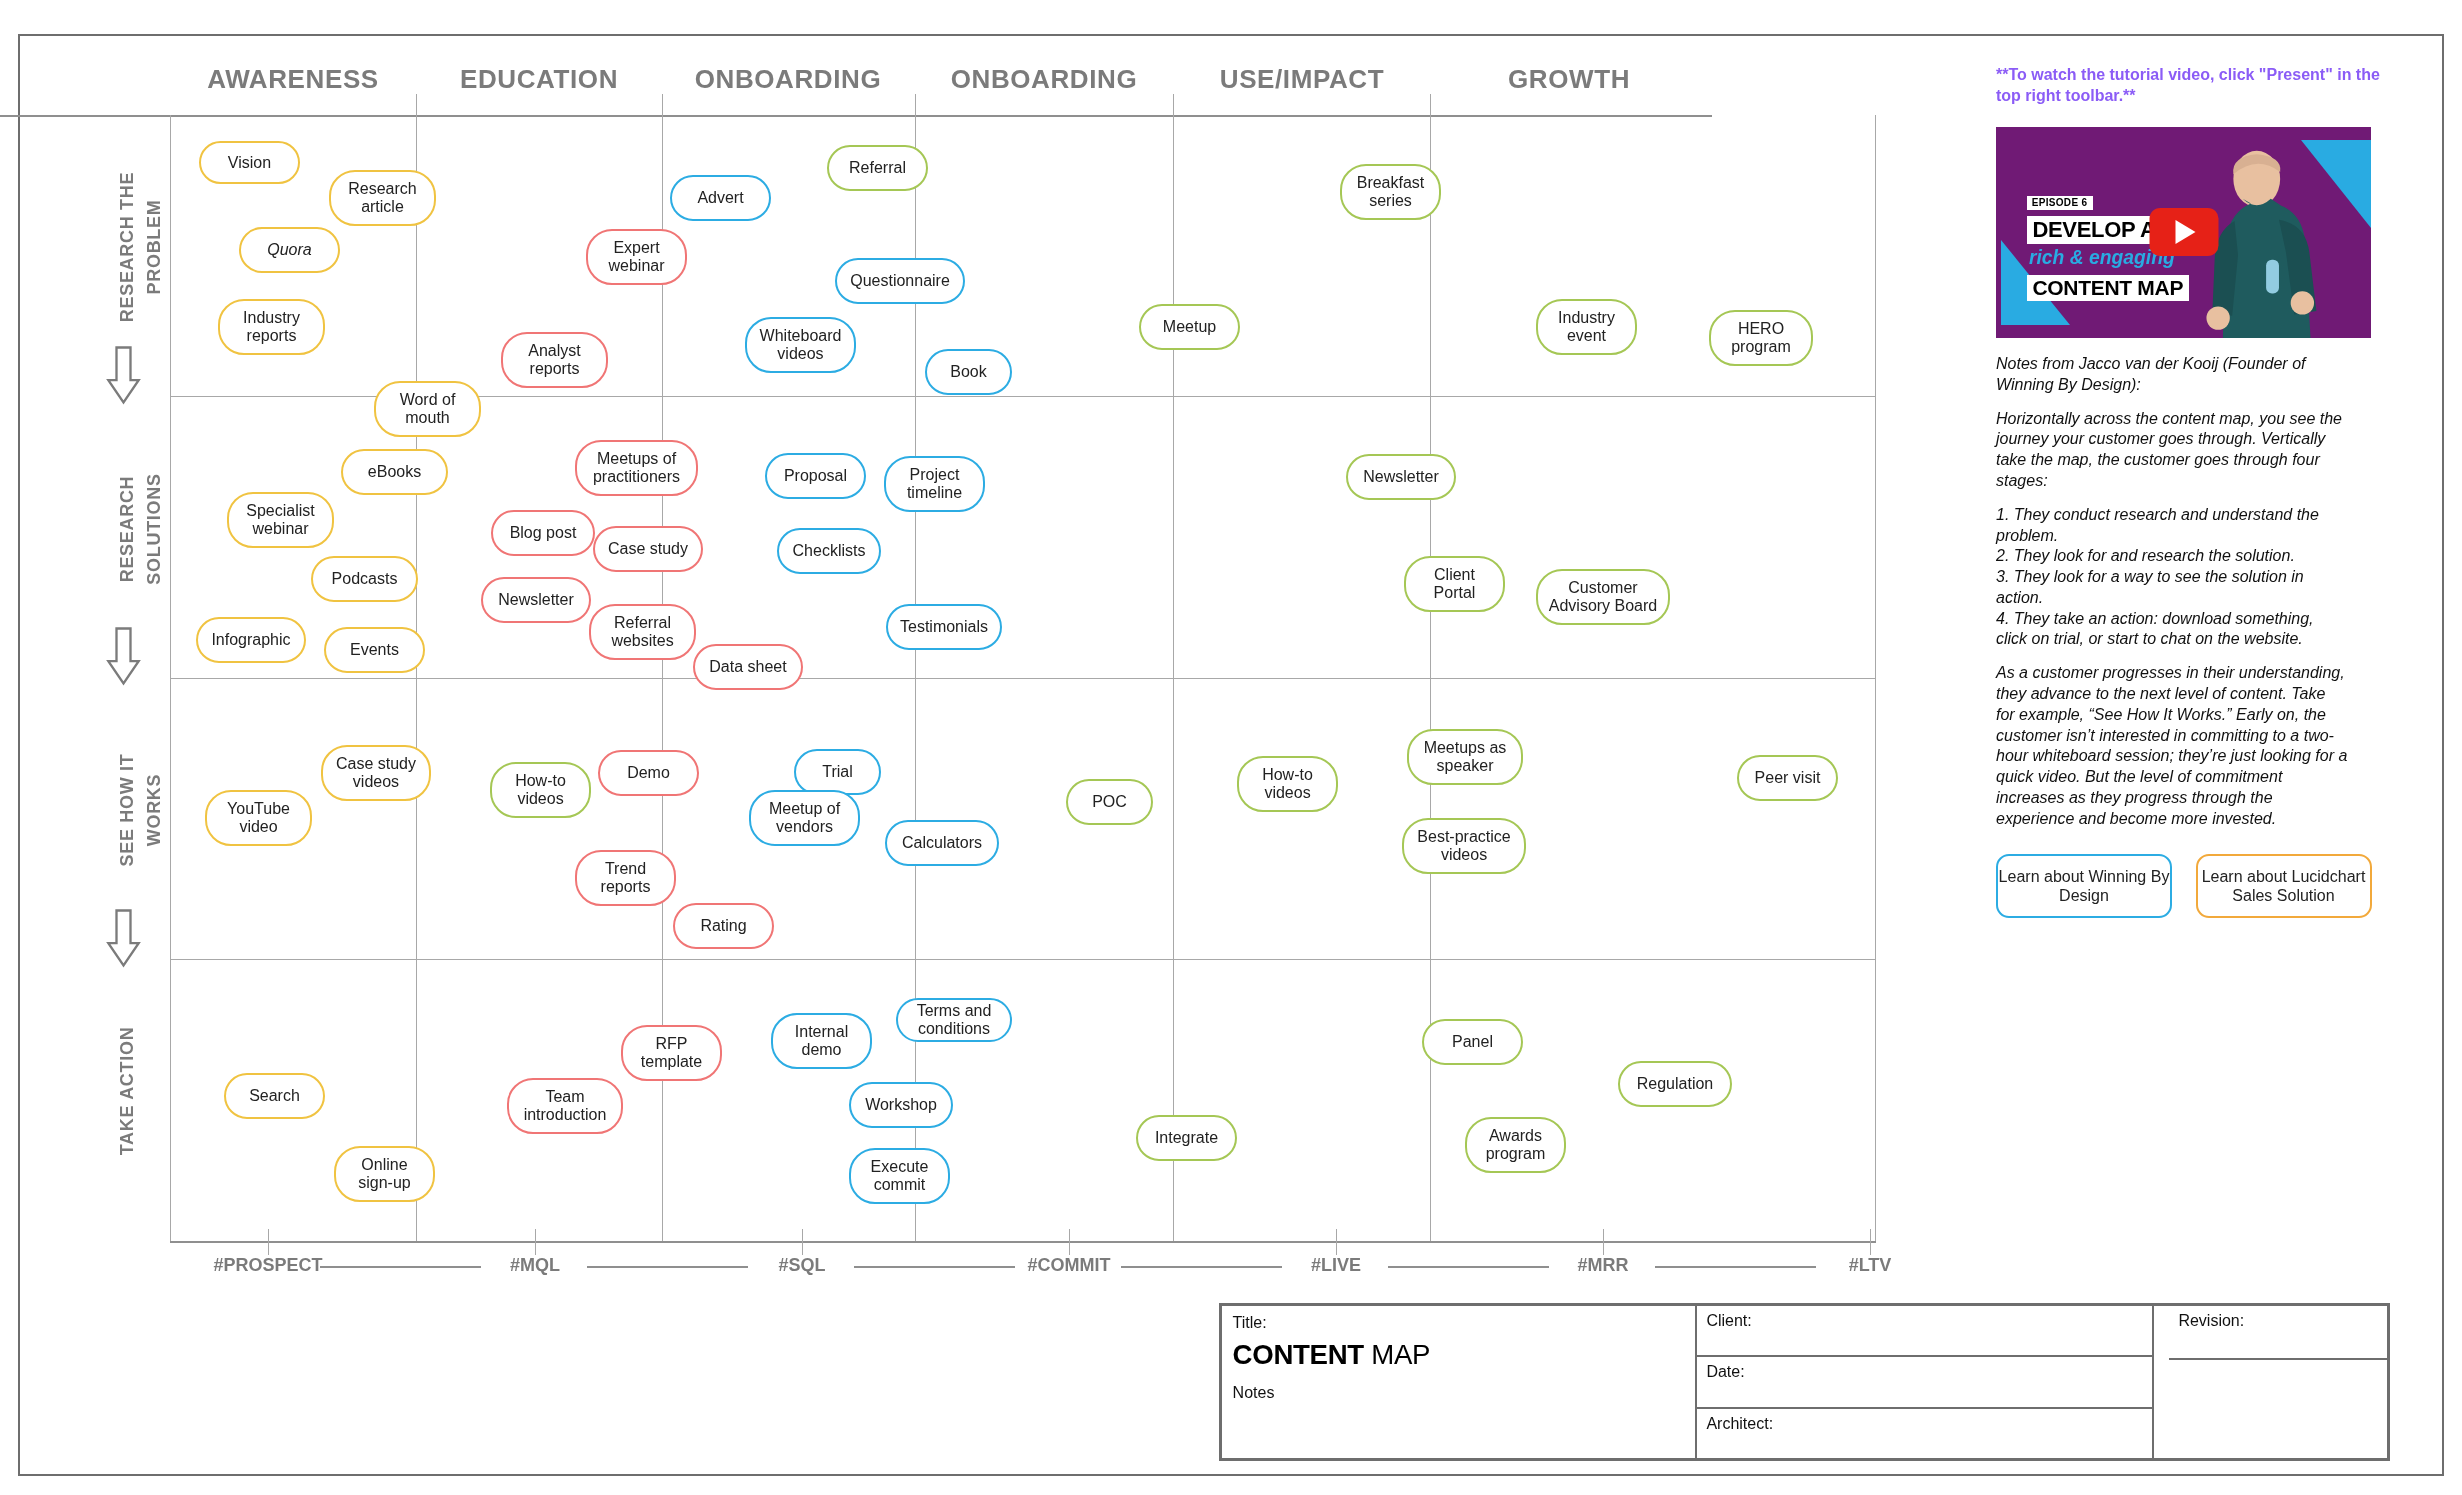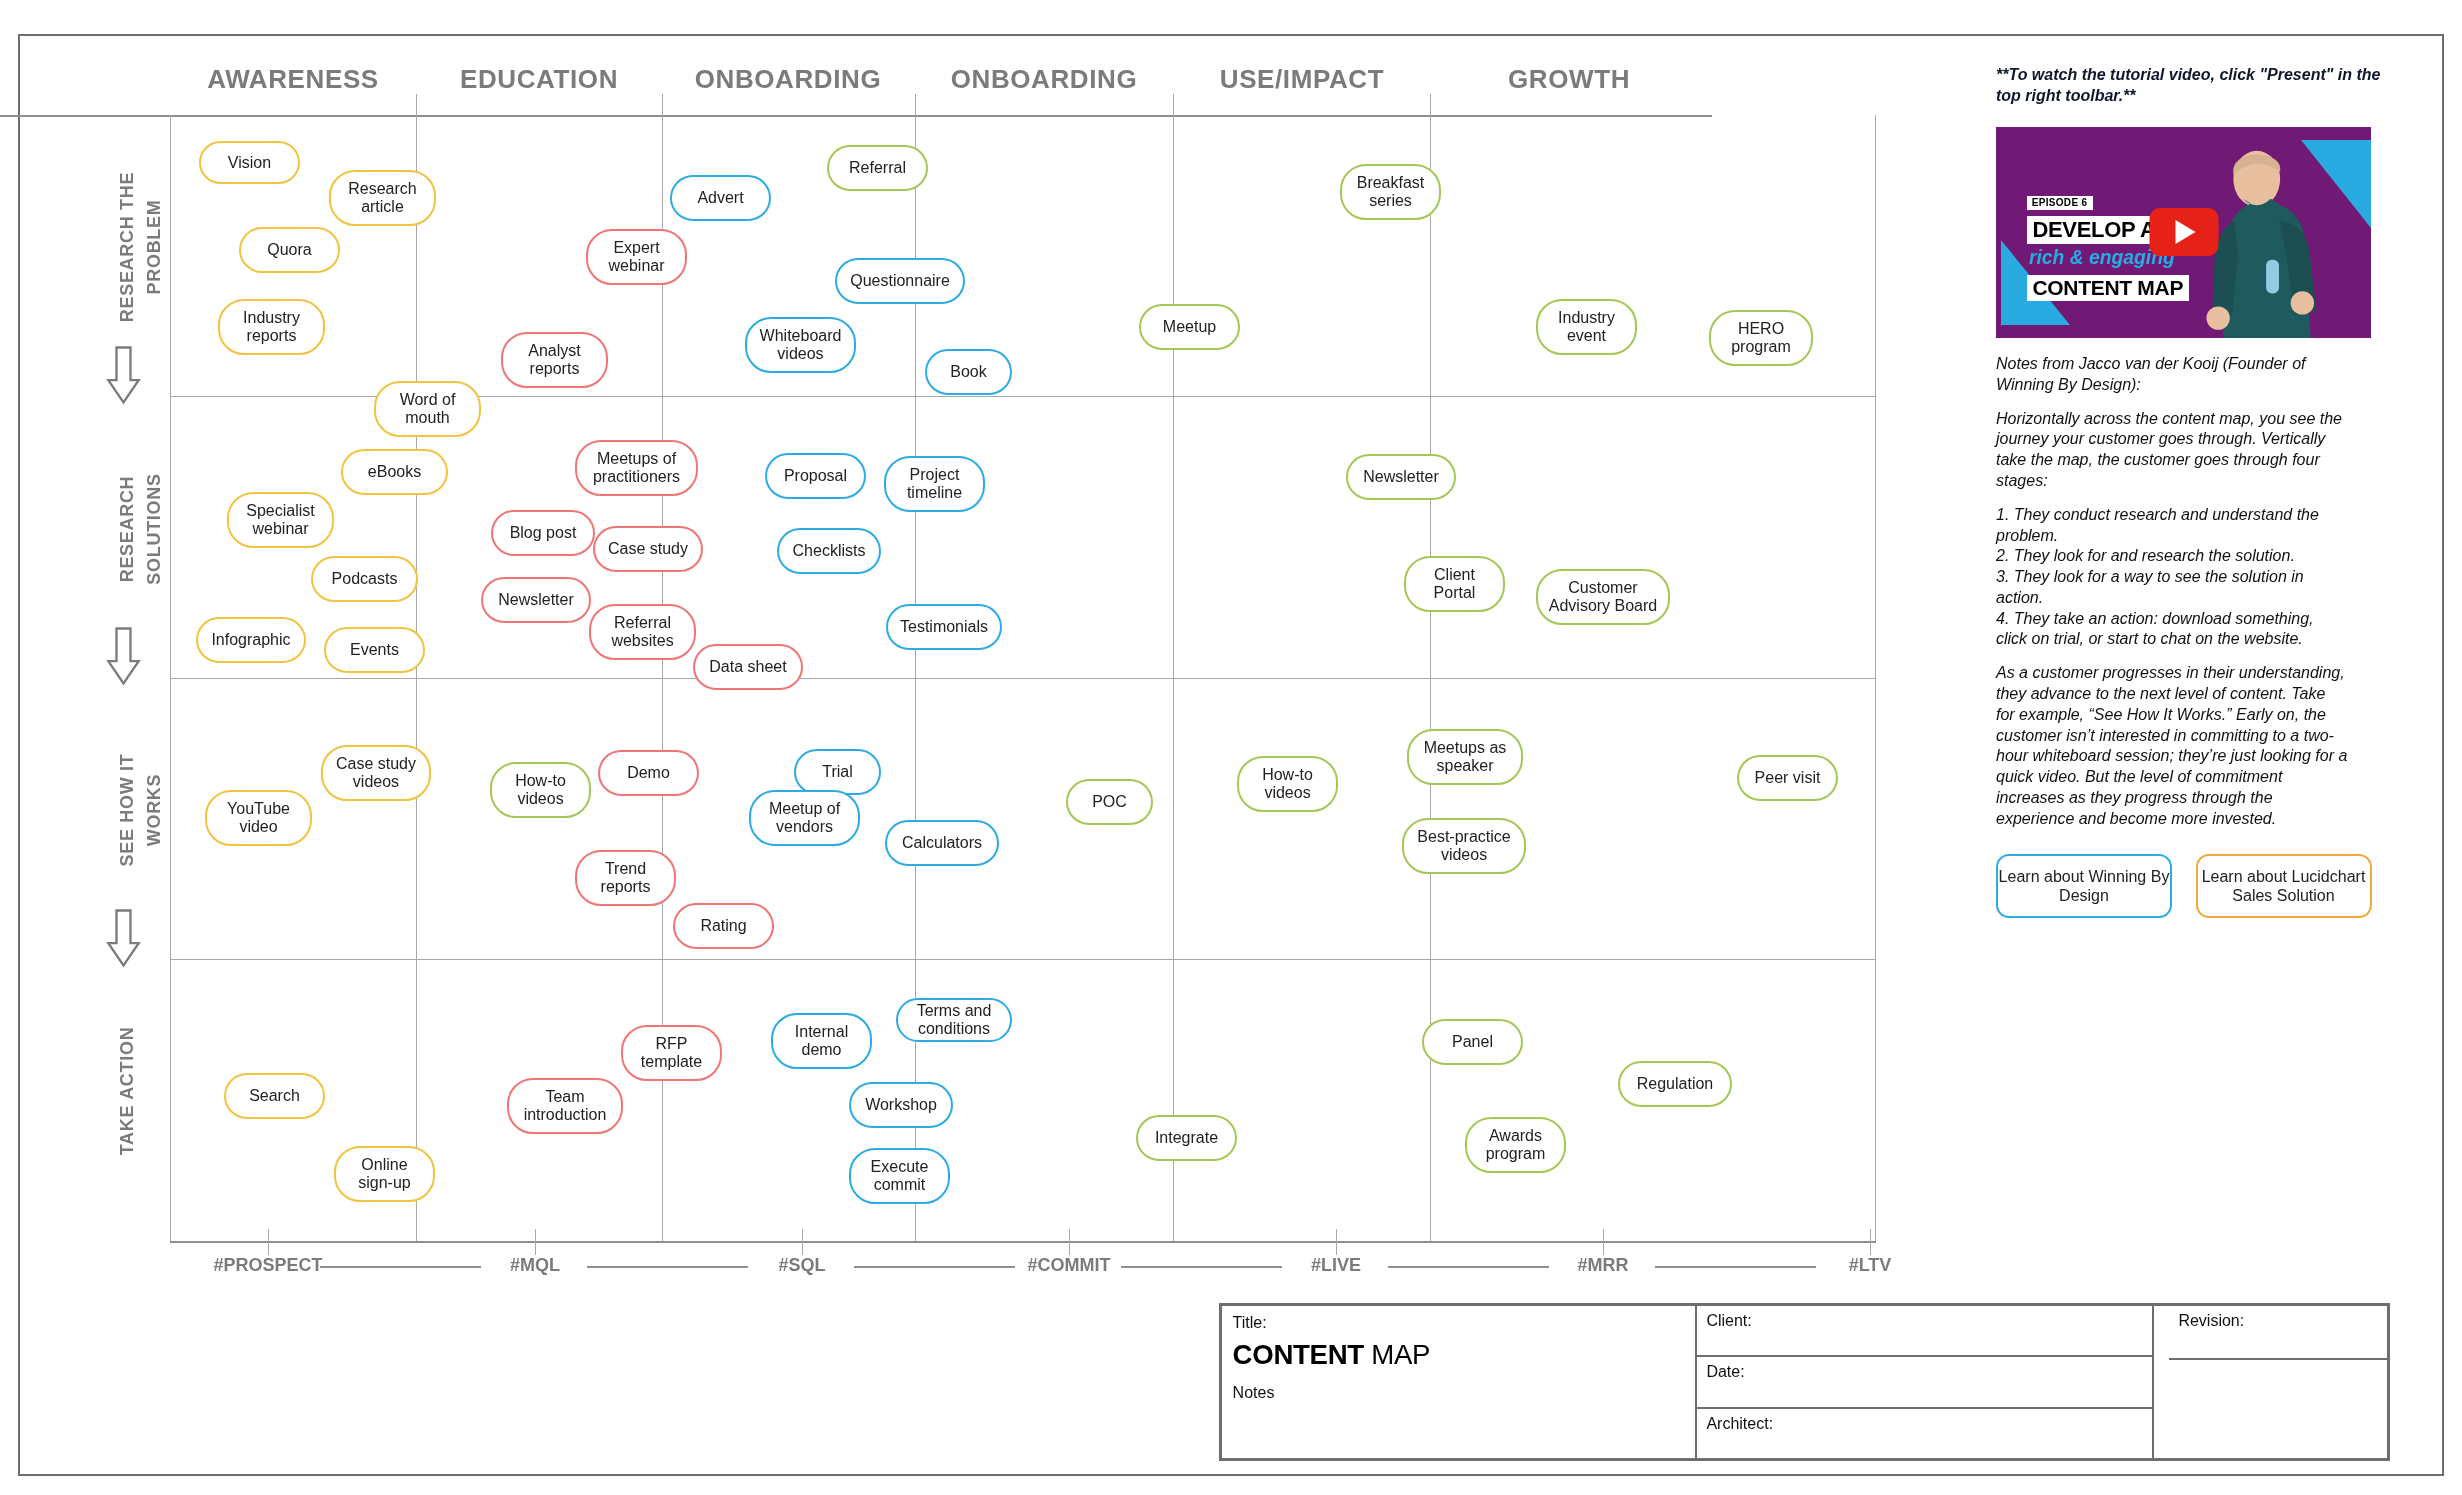--- a/index.html
+++ b/index.html
@@ -43,21 +43,21 @@
 
   
   #axis{position:absolute;left:100px;top:1255px;width:1782px;height:23.5px;}
   .axis-tick{position:absolute;top:-26px;width:1.2px;height:26px;background:#a8a8a8;}
   .axis-seg{position:absolute;top:11px;height:2.3px;background:#8f8f8f;}
   .axis-label{position:absolute;top:0;transform:translate(-50%,0);
               font-size:18px;font-weight:bold;color:#7b7b7b;white-space:nowrap;}
 
   
   #sidebar{position:absolute;left:1996px;top:64px;width:410px;}
-  #tutorial-note{font-size:16px;font-style:italic;color:#0f172a;line-height:1.33;
+  #tutorial-note{font-size:16px;color:#8b5cf6;line-height:1.33;
                  font-weight:bold;}
   #video{position:relative;margin-top:20px;width:375px;height:211px;background:#701a75;
          overflow:hidden;}
   #video .tri-tr{position:absolute;right:0;top:13px;width:0;height:0;
                  border-left:70px solid transparent;border-top:88px solid #29ABE2;}
   #video .tri-bl{position:absolute;left:4.7px;bottom:13px;width:0;height:0;
                  border-right:69px solid transparent;border-bottom:85px solid #29ABE2;}
   #video .person{position:absolute;right:45px;bottom:0;width:135px;height:193px;}
   #video .ep{position:absolute;left:30.5px;top:69px;background:#fff;color:#000;
              font-weight:bold;font-size:10px;padding:1.8px 5.3px;letter-spacing:0.3px;}
@@ -147,21 +147,21 @@
     <div class="vline" style="left: 1705px;"></div>
     <div class="hline" style="top: 281px;"></div>
     <div class="hline" style="top: 563px;"></div>
     <div class="hline" style="top: 844px;"></div>
     <div class="hline thick" style="top: 1126px;"></div>
   </div>
 
 <div id="pills-layer">
     <div class="pill c-yellow" style="left: 199px; top: 141px; width: 101px; height: 43px; border-radius: 22px;">Vision</div>
     <div class="pill c-yellow" style="left: 329px; top: 170px; width: 107px; height: 56px;">Research<br>article</div>
-    <div class="pill c-yellow" style="left: 239px; top: 227px; width: 101px; height: 46px; border-radius: 23px;">Quora</div>
+    <div class="pill c-yellow" style="left: 239px; top: 227px; width: 101px; height: 46px; border-radius: 23px; font-style: italic;">Quora</div>
     <div class="pill c-yellow" style="left: 218px; top: 299px; width: 107px; height: 56px;">Industry<br>reports</div>
     <div class="pill c-yellow" style="left: 374px; top: 381px; width: 107px; height: 56px;">Word of<br>mouth</div>
     <div class="pill c-yellow" style="left: 341px; top: 449px; width: 107px; height: 46px; border-radius: 23px;">eBooks</div>
     <div class="pill c-yellow" style="left: 227px; top: 492px; width: 107px; height: 56px;">Specialist<br>webinar</div>
     <div class="pill c-yellow" style="left: 311px; top: 556px; width: 107px; height: 46px; border-radius: 23px;">Podcasts</div>
     <div class="pill c-yellow" style="left: 196px; top: 617px; width: 110px; height: 46px; border-radius: 23px;">Infographic</div>
     <div class="pill c-yellow" style="left: 324px; top: 627px; width: 101px; height: 46px; border-radius: 23px;">Events</div>
     <div class="pill c-yellow" style="left: 321px; top: 745px; width: 110px; height: 56px;">Case study<br>videos</div>
     <div class="pill c-yellow" style="left: 205px; top: 790px; width: 107px; height: 56px;">YouTube<br>video</div>
     <div class="pill c-yellow" style="left: 224px; top: 1073px; width: 101px; height: 46px; border-radius: 23px;">Search</div>

